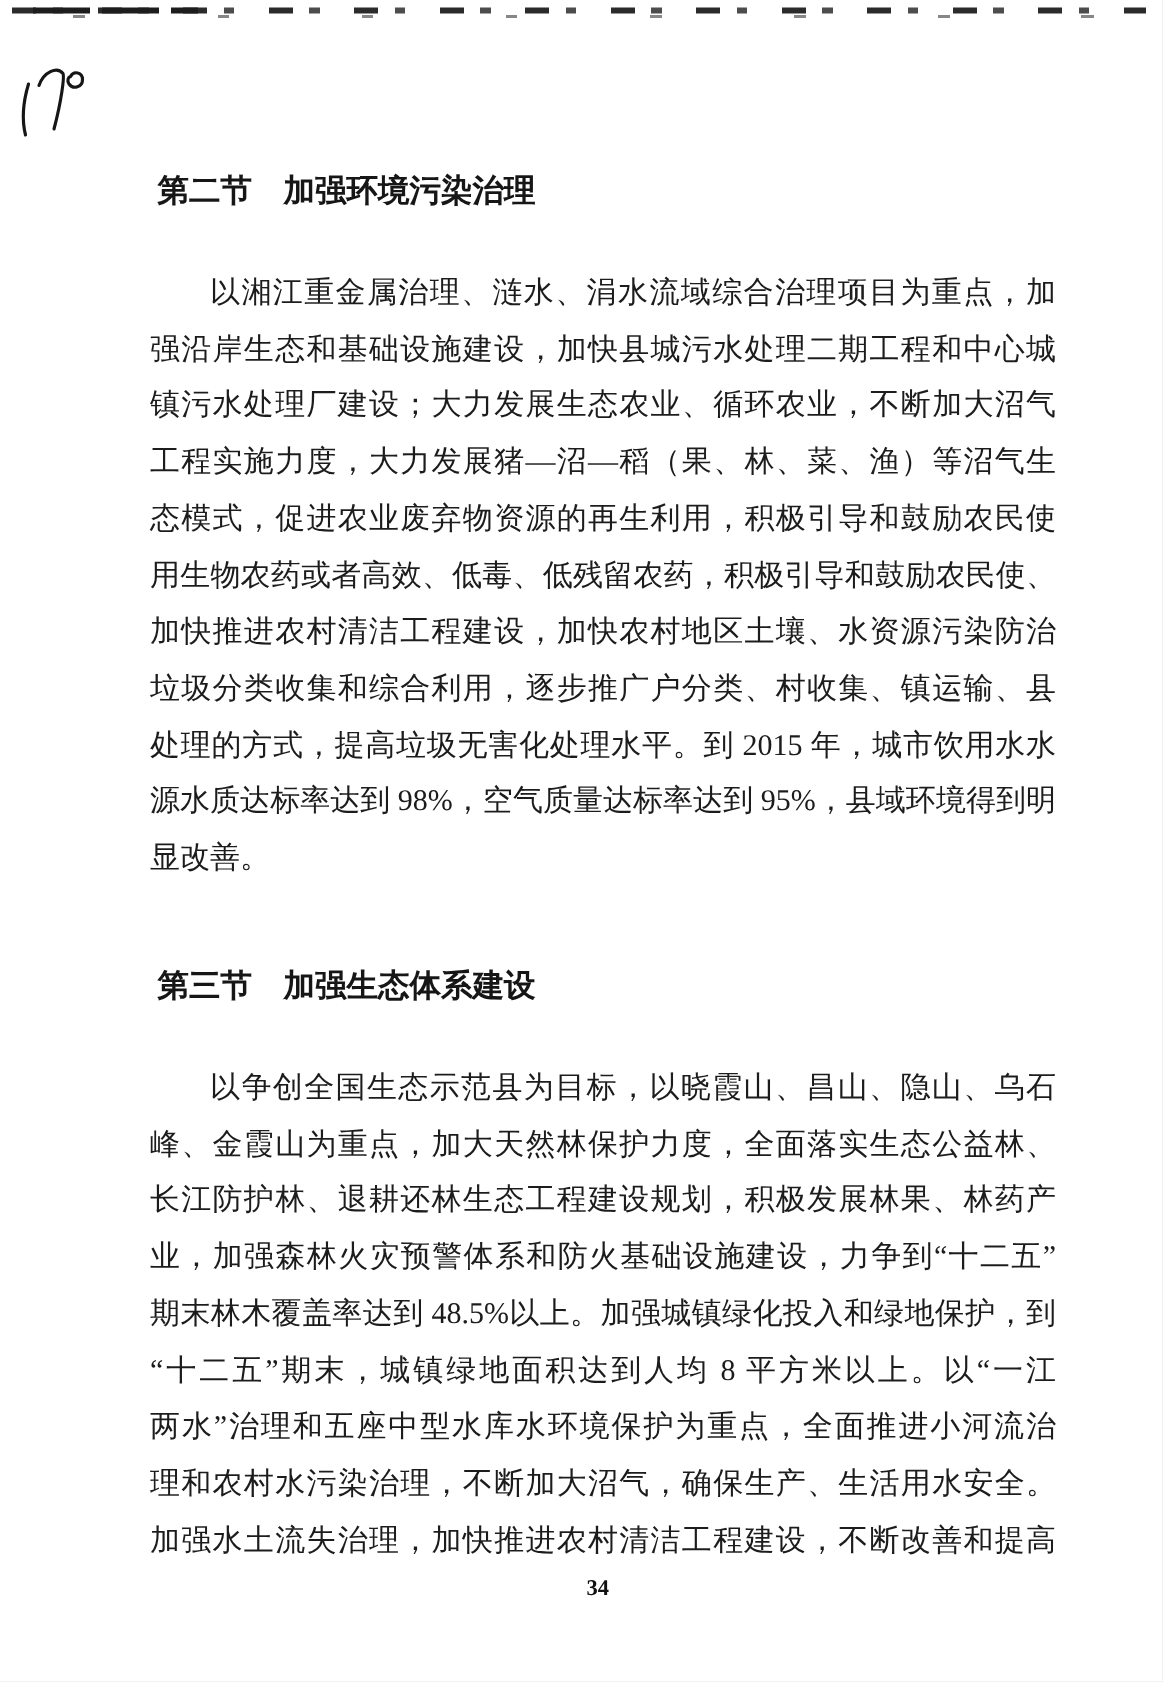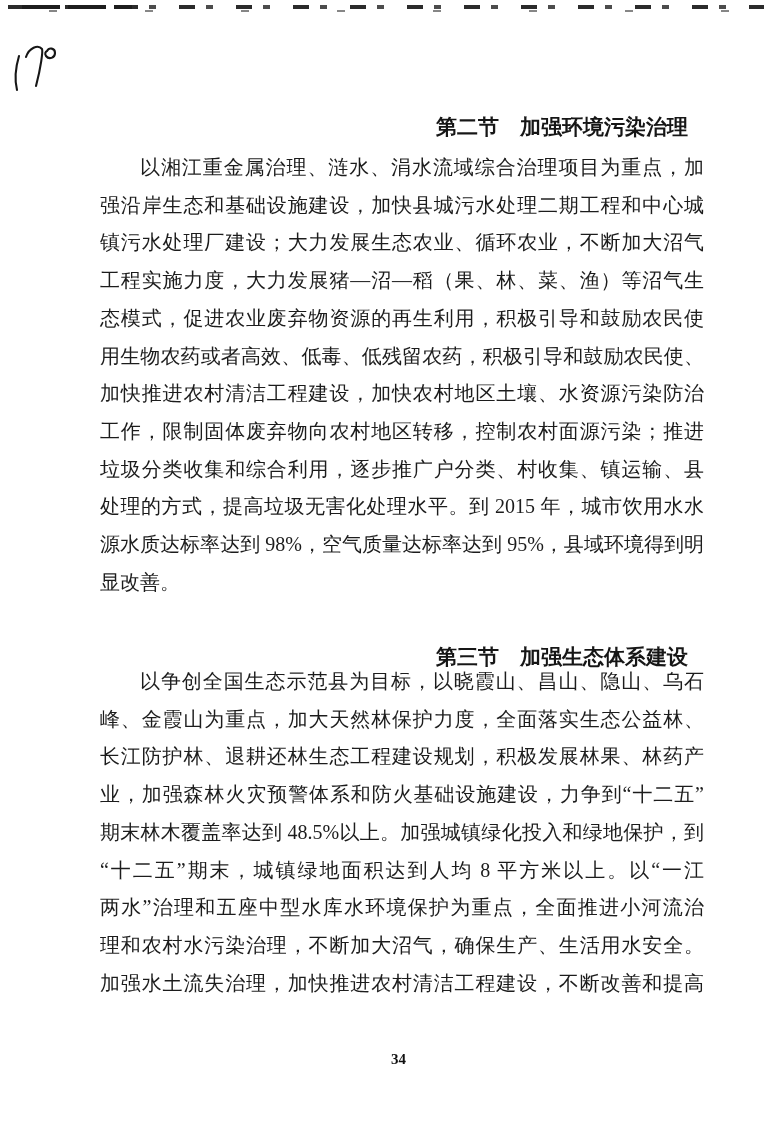--- a/index.html
+++ b/index.html
@@ -42,46 +42,46 @@
   }
   .handwriting {
     position: absolute;
     top: 40px;
     left: 8px;
     width: 54px;
     height: 60px;
   }
   .section-title {
     position: absolute;
-    left: 84px;
+    left: 105px;
     width: 604px;
-    text-align: right;
+    text-align: left;
     font-size: 21px;
     line-height: 30px;
     font-weight: 700;
     color: #161616;
   }
   #title-1 { top: 112px; }
   #title-2 { top: 642px; }
   .para {
     position: absolute;
     left: 100px;
     width: 604px;
     font-size: 20px;
     line-height: 37.7px;
     color: #1c1c1c;
   }
   #para-1 { top: 149px; }
-  #para-2 { top: 663px; }
+  #para-2 { top: 679px; }
   .line {
     text-align: justify;
     text-align-last: justify;
     text-justify: inter-character;
   }
-  .line.indent { text-indent: 2em; }
+  .line.indent { text-indent: 2em; margin-top: 28px; }
   .line.short {
     text-align: right;
     text-align-last: left;
   }
   .page-number {
     position: absolute;
     top: 1051px;
     left: 0;
     width: 100%;
     text-align: center;
@@ -109,21 +109,20 @@
   <div class="section-title" id="title-1">第二节　加强环境污染治理</div>
 
   <div class="para" id="para-1">
     <div class="line indent">以湘江重金属治理、涟水、涓水流域综合治理项目为重点，加</div>
     <div class="line">强沿岸生态和基础设施建设，加快县城污水处理二期工程和中心城</div>
     <div class="line">镇污水处理厂建设；大力发展生态农业、循环农业，不断加大沼气</div>
     <div class="line">工程实施力度，大力发展猪—沼—稻（果、林、菜、渔）等沼气生</div>
     <div class="line">态模式，促进农业废弃物资源的再生利用，积极引导和鼓励农民使</div>
     <div class="line">用生物农药或者高效、低毒、低残留农药，积极引导和鼓励农民使、</div>
     <div class="line">加快推进农村清洁工程建设，加快农村地区土壤、水资源污染防治</div>
-    <div class="line">工作，限制固体废弃物向农村地区转移，控制农村面源污染；推进</div>
     <div class="line">垃圾分类收集和综合利用，逐步推广户分类、村收集、镇运输、县</div>
     <div class="line">处理的方式，提高垃圾无害化处理水平。到 2015 年，城市饮用水水</div>
     <div class="line">源水质达标率达到 98%，空气质量达标率达到 95%，县域环境得到明</div>
     <div class="line short">显改善。</div>
   </div>
 
   <div class="section-title" id="title-2">第三节　加强生态体系建设</div>
 
   <div class="para" id="para-2">
     <div class="line indent">以争创全国生态示范县为目标，以晓霞山、昌山、隐山、乌石</div>

